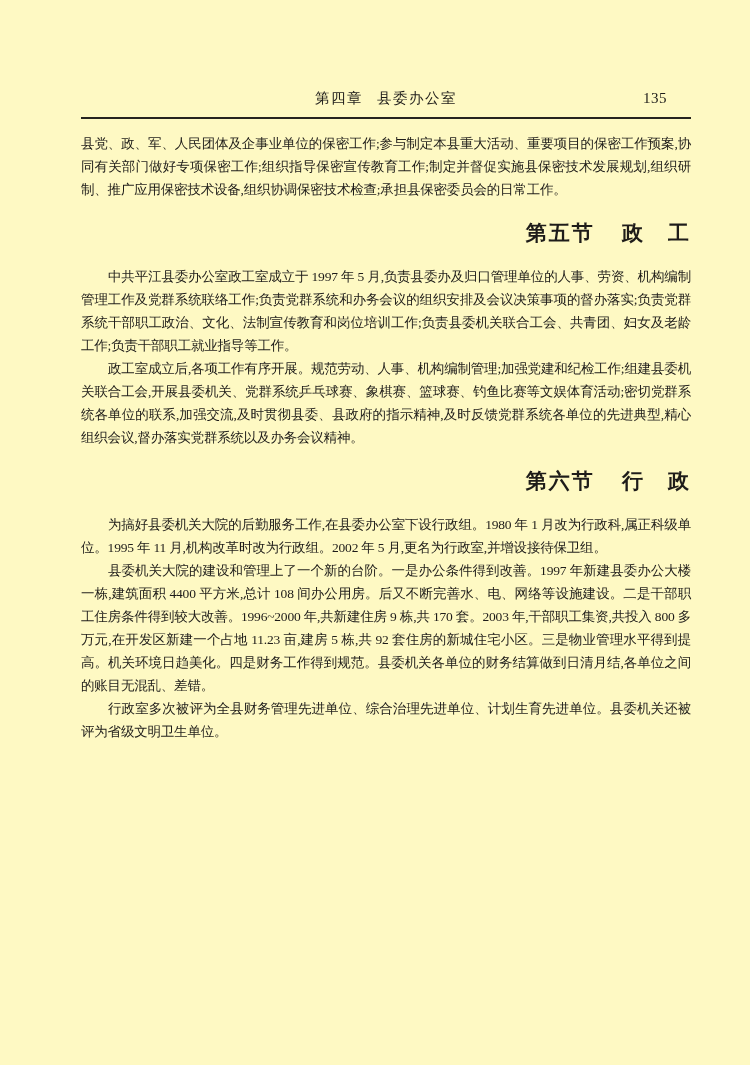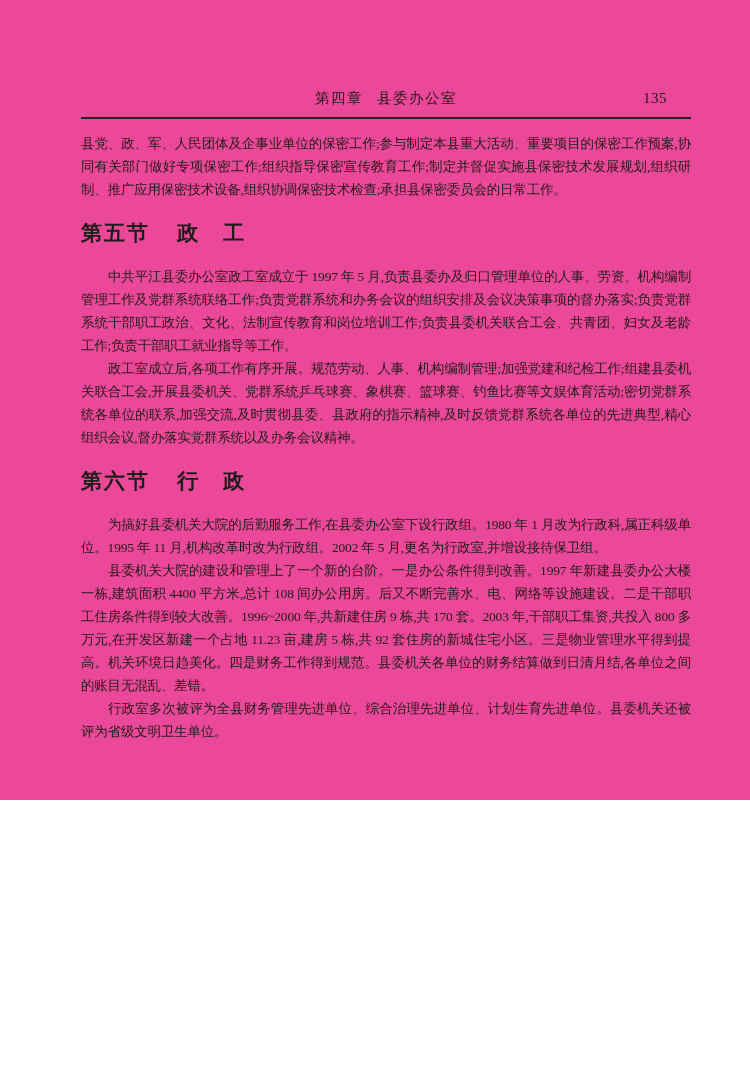--- a/index.html
+++ b/index.html
@@ -1,20 +1,20 @@
 <!DOCTYPE html>
 <html lang="zh"><head>
 <meta charset="utf-8">
 <style>
   html, body { margin: 0; padding: 0; }
   .page {
     position: relative;
     width: 750px;
-    height: 800px;
-    background: #ec4899;
+    height: 1065px;
+    background: #fef9c3;
     font-family: "Liberation Serif", "DejaVu Serif", serif;
     color: #1e1c19;
     overflow: hidden;
     box-sizing: border-box;
   }
   .content {
     position: absolute;
     left: 81px;
     top: 88px;
     width: 610px;
@@ -52,21 +52,21 @@
     letter-spacing: -0.2px;
   }
   .para {
     margin: 0;
     text-indent: 2em;
   }
   .para.no-indent { text-indent: 0; }
   .heading {
     font-size: 21px;
     font-weight: 700;
-    text-align: left;
+    text-align: right;
     text-indent: 0;
     margin: 16px 0;
     line-height: 32px;
     letter-spacing: 2px;
   }
   .h-title { margin-left: 1.3em; }
 </style>
 </head>
 <body>
 

